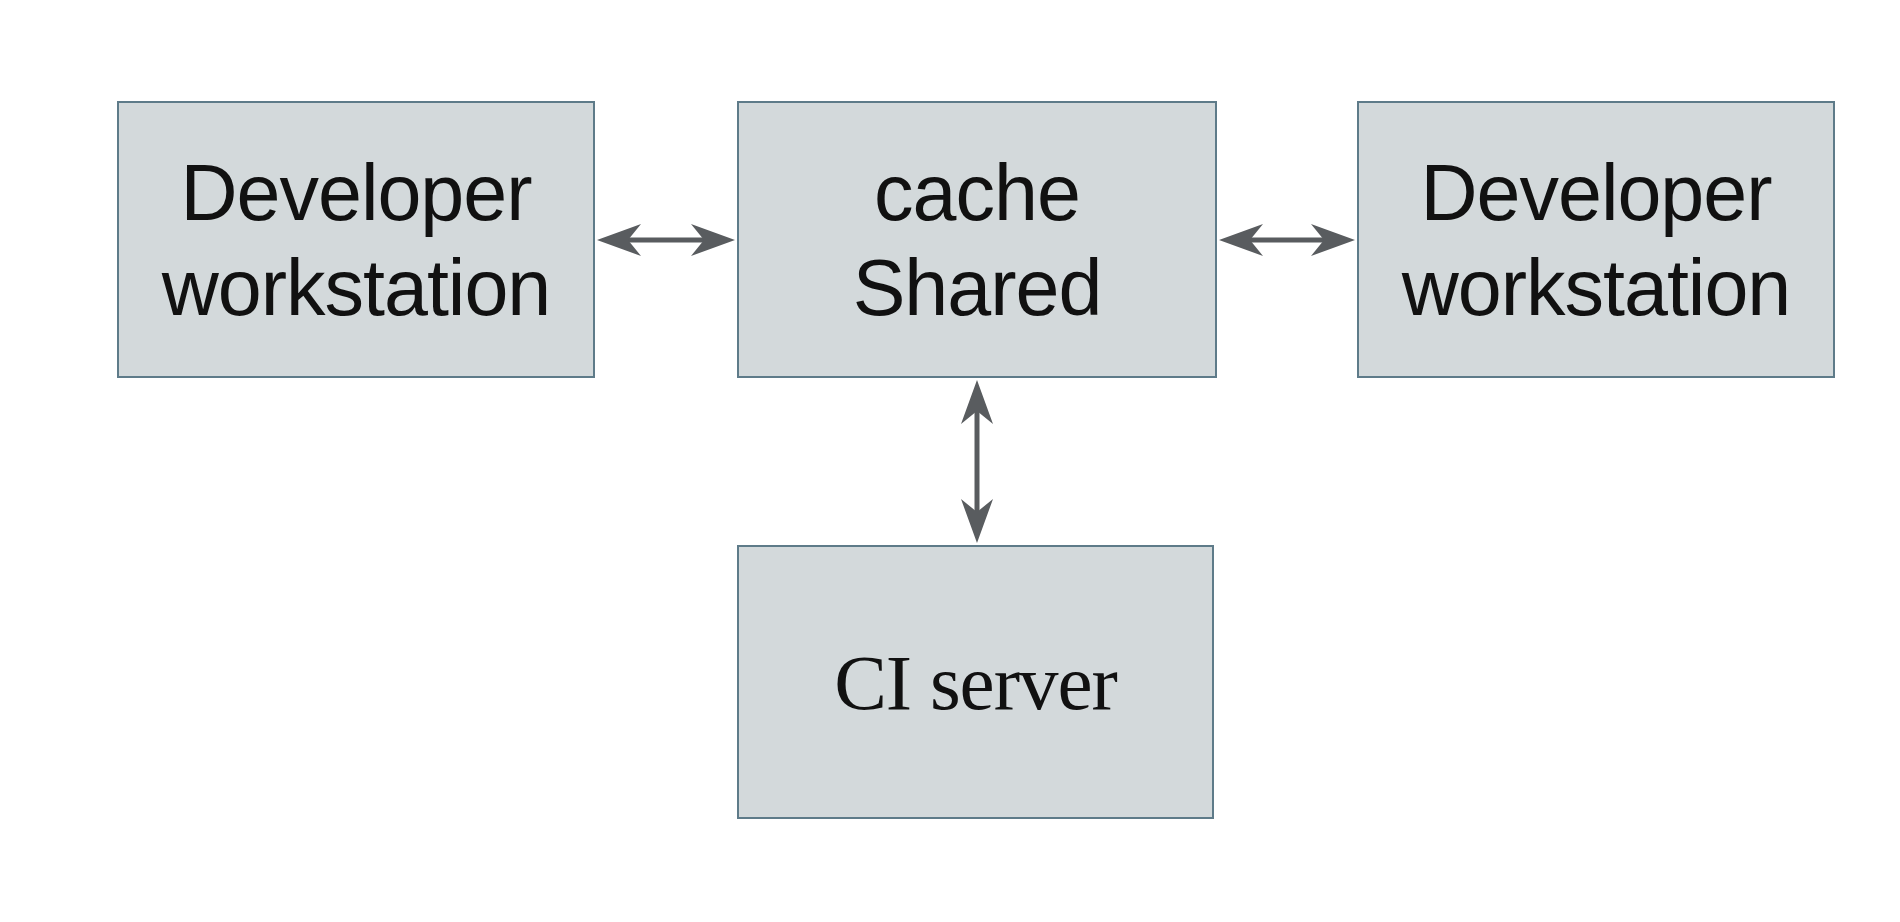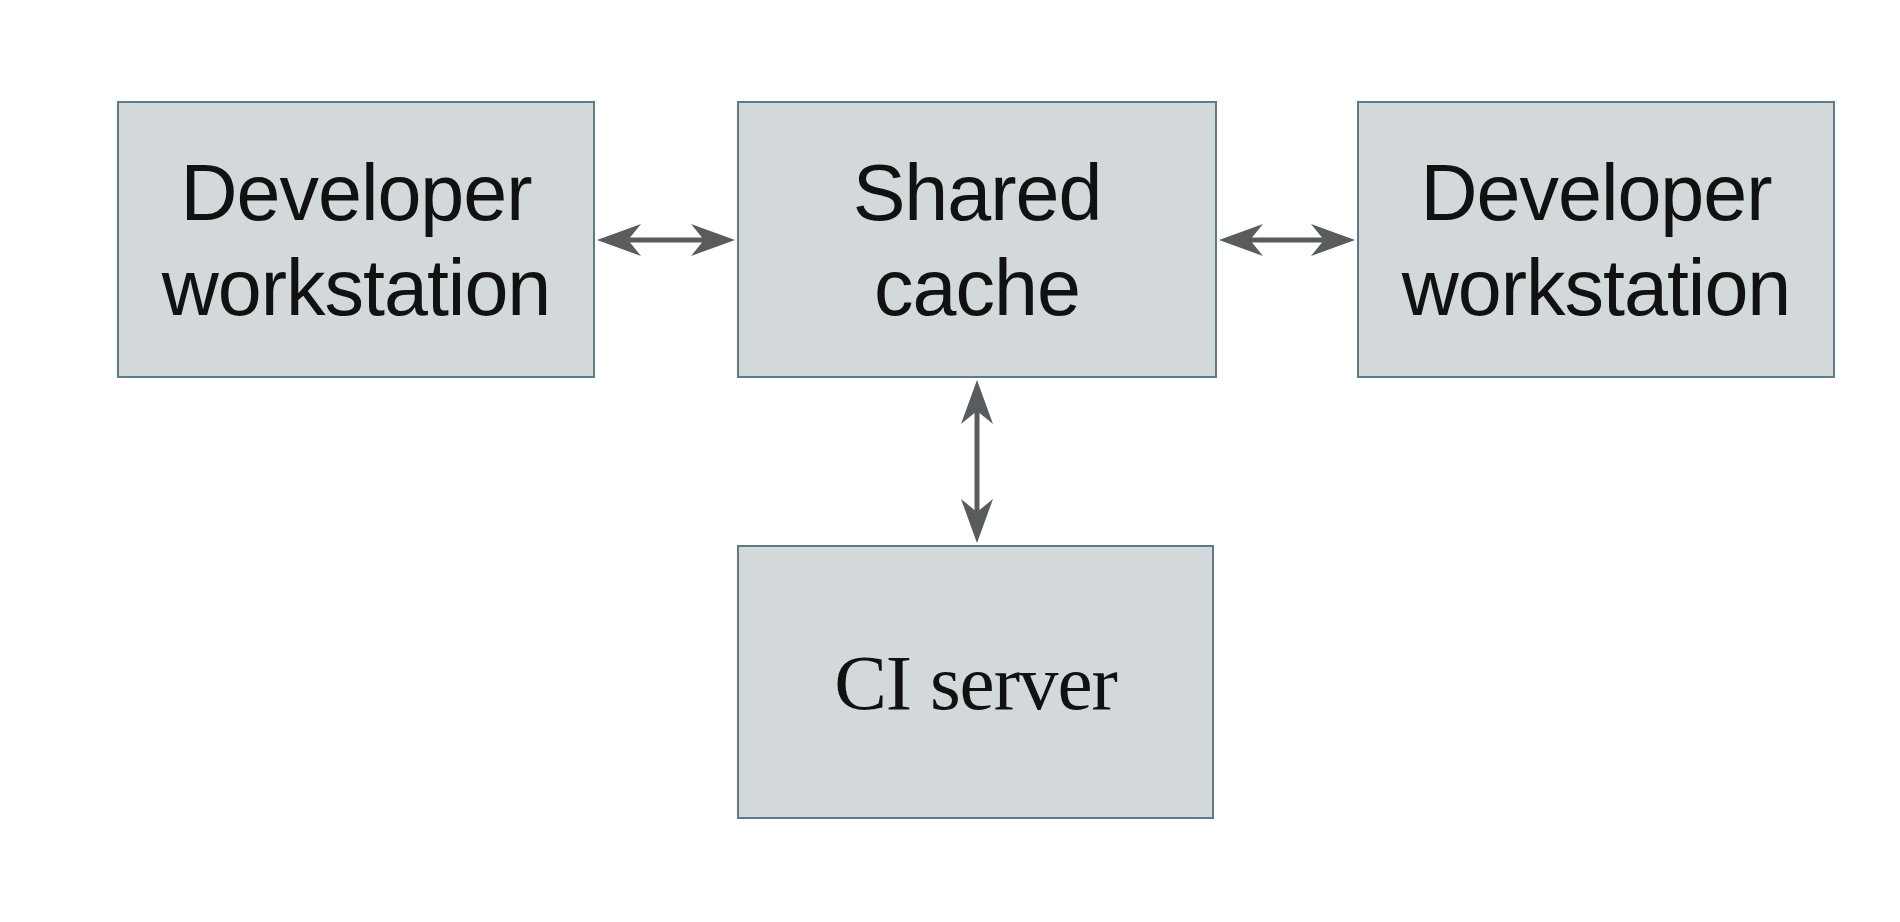--- a/index.html
+++ b/index.html
@@ -72,22 +72,22 @@
       <polygon points="948,543 932,499 948,512 964,499"></polygon>
     </g>
   </svg>
 
   <div class="node" id="node-dev-left">
     <span>Developer</span>
     <span>workstation</span>
   </div>
 
   <div class="node" id="node-cache">
+    <span>cache</span>
     <span>Shared</span>
-    <span>cache</span>
   </div>
 
   <div class="node" id="node-dev-right">
     <span>Developer</span>
     <span>workstation</span>
   </div>
 
   <div class="node" id="node-ci">
     <span>CI server</span>
   </div>

